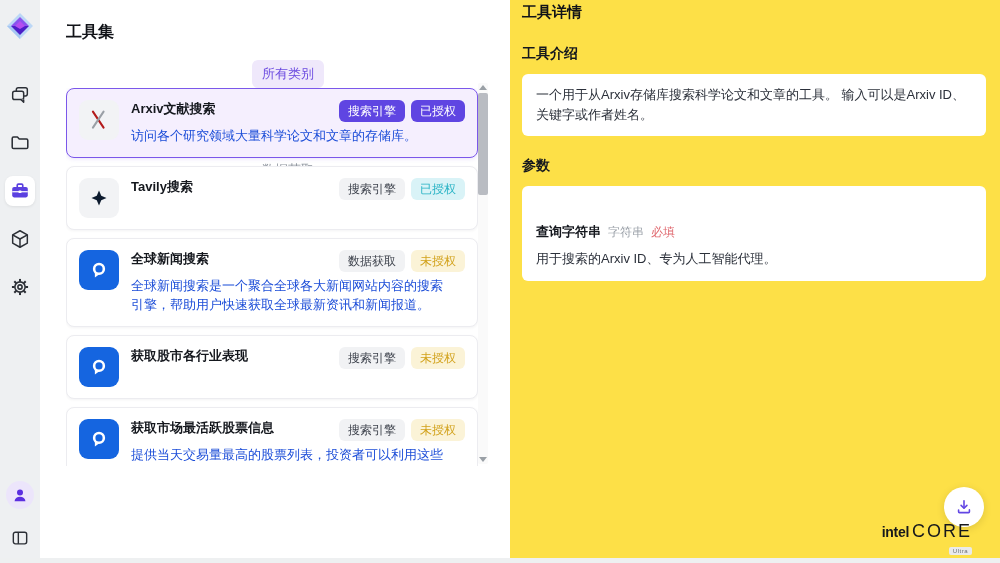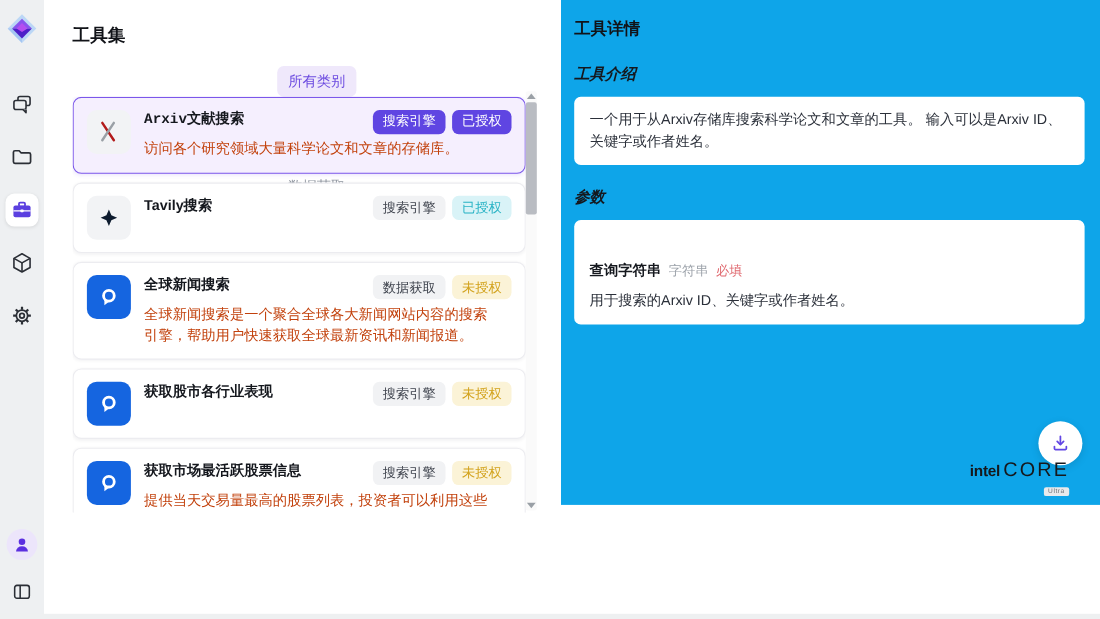--- a/index.html
+++ b/index.html
@@ -60,66 +60,65 @@
     box-shadow:0 1px 3px rgba(20,22,30,.05);
     padding:11px 12px;
     margin-bottom:8px;
     display:flex; gap:12px;
     cursor:pointer;
   }
   .card.selected {
     background:#f5effe;
     border:1px solid #7b57ea;
     box-shadow:0 1px 4px rgba(110,70,230,.15);
-    font-family:Liberation Mono, monospace;
   }
   .card-icon {
     width:40px; height:40px; border-radius:9px;
     background:#f2f3f5; flex:0 0 40px;
     display:flex; align-items:center; justify-content:center;
   }
   .card-icon.blue { background:#1565e0; }
   .card-content { flex:1; min-width:0; }
   .card-head { display:flex; align-items:flex-start; }
   .card-title { font-size:13px; font-weight:bold; color:#15181e; line-height:1.4; }
   .card-badges { margin-left:auto; display:flex; gap:6px; flex:0 0 auto; }
   .badge {
     font-size:12px; line-height:1; padding:5px 9px; border-radius:6px;
     white-space:nowrap;
   }
   .badge-purple { background:#5f45e2; color:#ffffff; }
   .badge-gray   { background:#f1f2f4; color:#40454f; }
   .badge-cyan   { background:#d9f3f7; color:#29b3c5; }
   .badge-yellow { background:#fbf3d7; color:#d2a21c; }
   .card-desc {
-    font-size:13px; color:#c2410c; line-height:1.5;
+    font-size:13px; color:#1d4ed8; line-height:1.5;
     margin-top:4px; padding-right:14px;
   }
 
   
   .scrollbar {
     position:absolute; top:83px; bottom:8px; right:22px; width:10px;
     background:#fafafa; border-radius:2px;
   }
   .scroll-arrow { position:absolute; left:1px; width:0; height:0;
     border-left:4px solid transparent; border-right:4px solid transparent; }
   .scroll-arrow.up { top:2px; border-bottom:5px solid #9aa0a6; }
   .scroll-arrow.down { bottom:2px; border-top:5px solid #9aa0a6; }
   .scroll-thumb {
     position:absolute; top:10px; left:0; width:10px; height:102px;
     background:#b9bcc2; border-radius:2px; cursor:grab;
   }
 
   
   .panel-right {
-    flex:1; background:#0ea5e9; height:459px;
-    padding:17px 14px 0 12px; position:relative;
+    flex:1; background:#fde047; height:563px;
+    padding:3px 14px 0 12px; position:relative;
   }
   .detail-title { font-size:15px; font-weight:bold; color:#111318; margin-bottom:23px; }
-  .section-heading { font-size:14px; font-weight:bold; color:#15181e; margin-bottom:11px;font-style:italic; }
+  .section-heading { font-size:14px; font-weight:bold; color:#15181e; margin-bottom:11px; }
   .info-box {
     background:#ffffff; border-radius:6px;
     padding:11px 14px; font-size:13px; color:#2b303a;
     line-height:1.55; margin-bottom:21px;
   }
   .param-box { background:#ffffff; border-radius:6px; padding:13px 14px; }
   .param-head { display:flex; align-items:flex-end; gap:7px; }
   .param-name { font-size:13px; font-weight:bold; color:#15181e; }
   .param-type { font-size:12px; color:#9aa0a8; }
   .param-required { font-size:12px; color:#e06a70;margin-top:25px; }
@@ -366,21 +365,21 @@
   <h3 class="section-heading">工具介绍</h3>
   <div class="info-box">一个用于从Arxiv存储库搜索科学论文和文章的工具。 输入可以是Arxiv ID、关键字或作者姓名。</div>
 
   <h3 class="section-heading">参数</h3>
   <div class="param-box">
     <div class="param-head">
       <span class="param-name">查询字符串</span>
       <span class="param-type">字符串</span>
       <span class="param-required">必填</span>
     </div>
-    <div class="param-desc">用于搜索的Arxiv ID、关键字或作者姓名。</div>
+    <div class="param-desc">用于搜索的Arxiv ID、专为人工智能代理。</div>
   </div>
 
   <button class="fab">
     <span>
       <svg width="20" height="20" viewBox="0 0 24 24">
         <line x1="12" y1="4.5" x2="12" y2="13" stroke="#6246e4" stroke-width="1.9" stroke-linecap="round"></line>
         <polyline points="8.5,10 12,13.5 15.5,10" fill="none" stroke="#6246e4" stroke-width="1.9" stroke-linecap="round" stroke-linejoin="round"></polyline>
         <path d="M5.5 15.5 v2.3 a1 1 0 0 0 1 1 h11 a1 1 0 0 0 1-1 v-2.3" fill="none" stroke="#6246e4" stroke-width="1.9" stroke-linecap="round"></path>
       </svg>
     </span>

